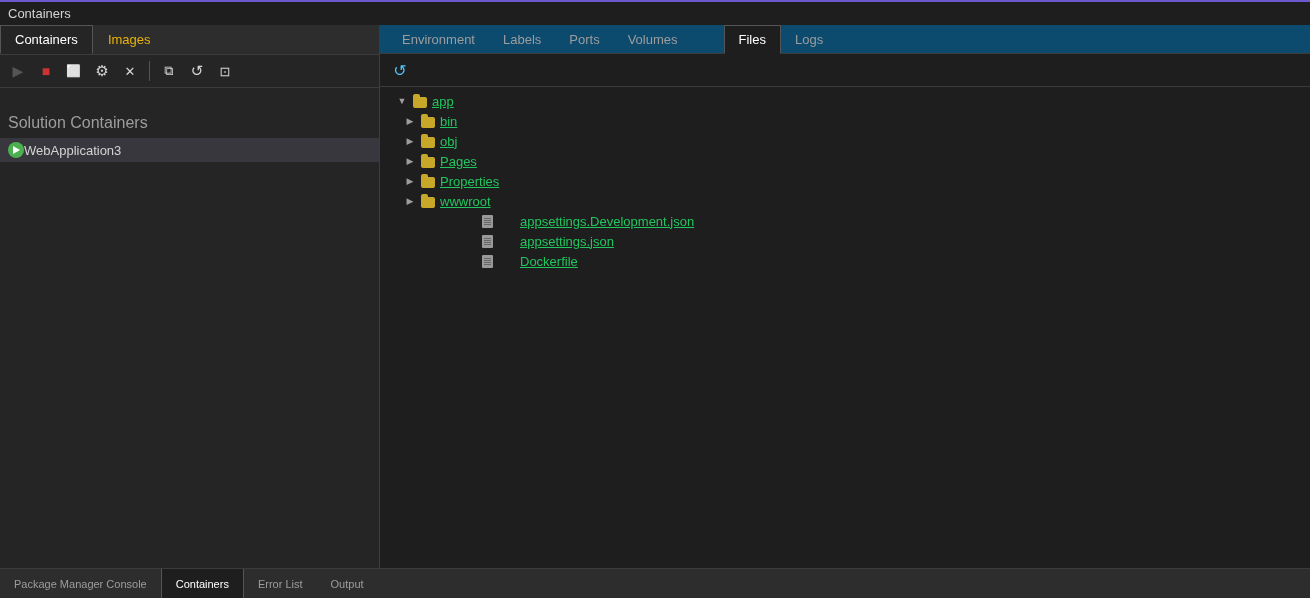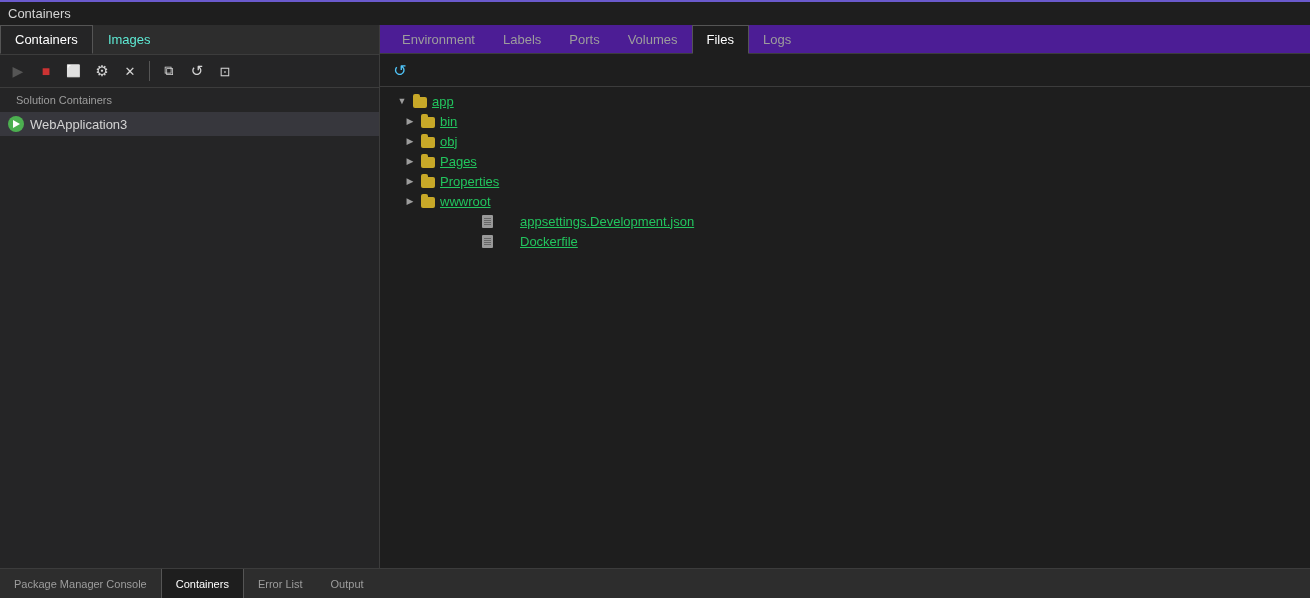--- a/index.html
+++ b/index.html
@@ -46,21 +46,21 @@
     .tab-bar {
       display: flex;
       align-items: center;
       background: #2d2d2d;
       border-bottom: 1px solid #3c3c3c;
       flex-shrink: 0;
     }
     .tab {
       padding: 6px 14px;
       cursor: pointer;
-      color: #5eead4;
+      color: #eab308;
       font-size: 13px;
       border: 1px solid transparent;
     }
     .tab.active {
       background: #252526;
       color: #ffffff;
       border: 1px solid #555;
       border-bottom: 1px solid #252526;
     }
     .toolbar {
@@ -86,31 +86,32 @@
     }
     .toolbar-btn.disabled { color: #555; cursor: default; }
     .toolbar-separator {
       width: 1px;
       height: 20px;
       background: #555;
       margin: 0 3px;
     }
     .toolbar-btn.red { color: #cc3333; }
     .section-label {
-      padding: 6px 16px;
-      font-size: 11px;
+      padding: 6px 8px;
+      font-size: 16px;
       color: #9d9d9d;
       background: #252526;
       flex-shrink: 0;
+      margin-top: 20px;
     }
     .container-item {
       display: flex;
       align-items: center;
       padding: 4px 8px;
-      gap: 6px;
+      gap: 0;
       cursor: pointer;
       background: #37373d;
     }
     .play-icon {
       width: 16px;
       height: 16px;
       background: #4caf50;
       border-radius: 50%;
       display: flex;
       align-items: center;
@@ -129,37 +130,38 @@
     .right-panel {
       flex: 1;
       background: #1e1e1e;
       display: flex;
       flex-direction: column;
       overflow: hidden;
     }
     .right-tabs {
       display: flex;
       align-items: center;
-      background: #4c1d95;
+      background: #0c4a6e;
       border-bottom: 1px solid #3c3c3c;
       padding: 0 8px;
       flex-shrink: 0;
     }
     .right-tab {
       padding: 6px 14px;
       cursor: pointer;
       color: #9d9d9d;
       font-size: 13px;
     }
     .right-tab.active {
       color: #ffffff;
       border: 1px solid #555;
       border-bottom: 1px solid #1e1e1e;
       background: #1e1e1e;
       margin-bottom: -1px;
+      margin-left: 32px;
     }
     .right-toolbar {
       display: flex;
       align-items: center;
       padding: 4px 8px;
       background: #1e1e1e;
       border-bottom: 1px solid #3c3c3c;
       flex-shrink: 0;
     }
     .file-tree {
@@ -368,20 +370,25 @@
           <div class="folder-icon"></div>
           <span class="tree-label">wwwroot</span>
         </div>
 
         <div class="tree-item tree-indent-2">
           <div style="width:12px;"></div>
           <div class="file-icon"></div>
           <span class="tree-label">appsettings.Development.json</span>
         </div>
 
+        <div class="tree-item tree-indent-2">
+          <div style="width:12px;"></div>
+          <div class="file-icon"></div>
+          <span class="tree-label">appsettings.json</span>
+        </div>
 
         <div class="tree-item tree-indent-2">
           <div style="width:12px;"></div>
           <div class="file-icon"></div>
           <span class="tree-label">Dockerfile</span>
         </div>
 
       </div>
     </div>
   </div>

